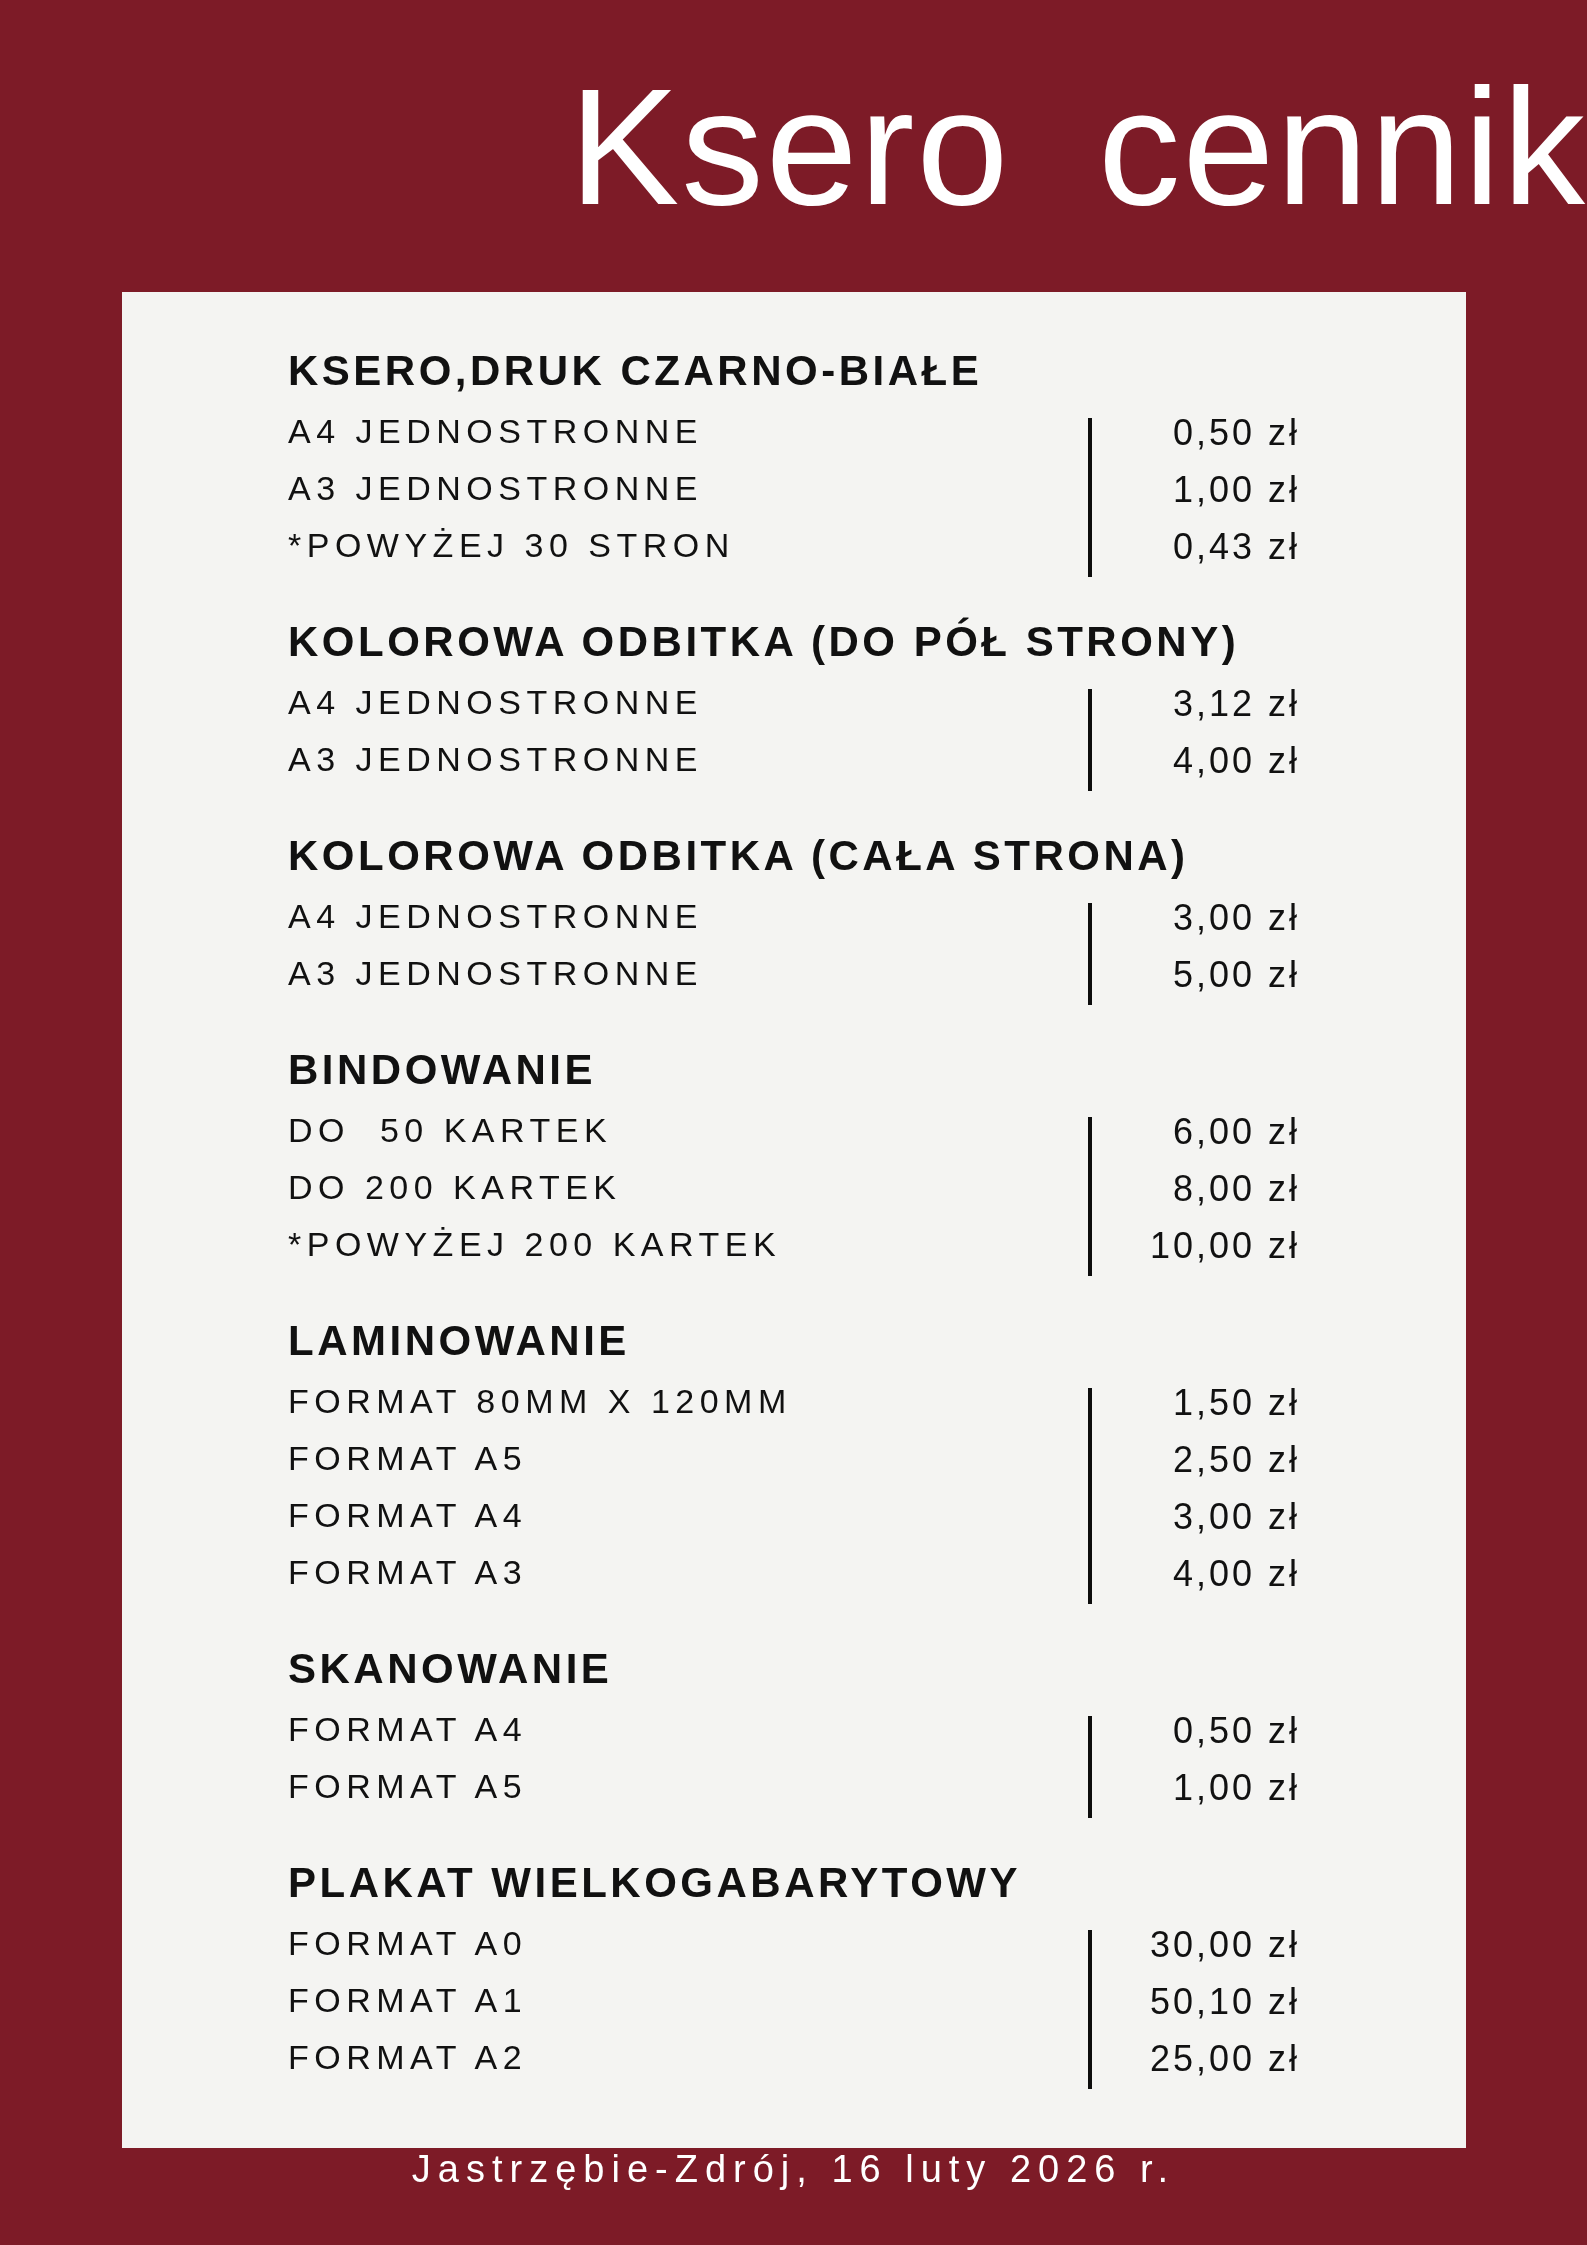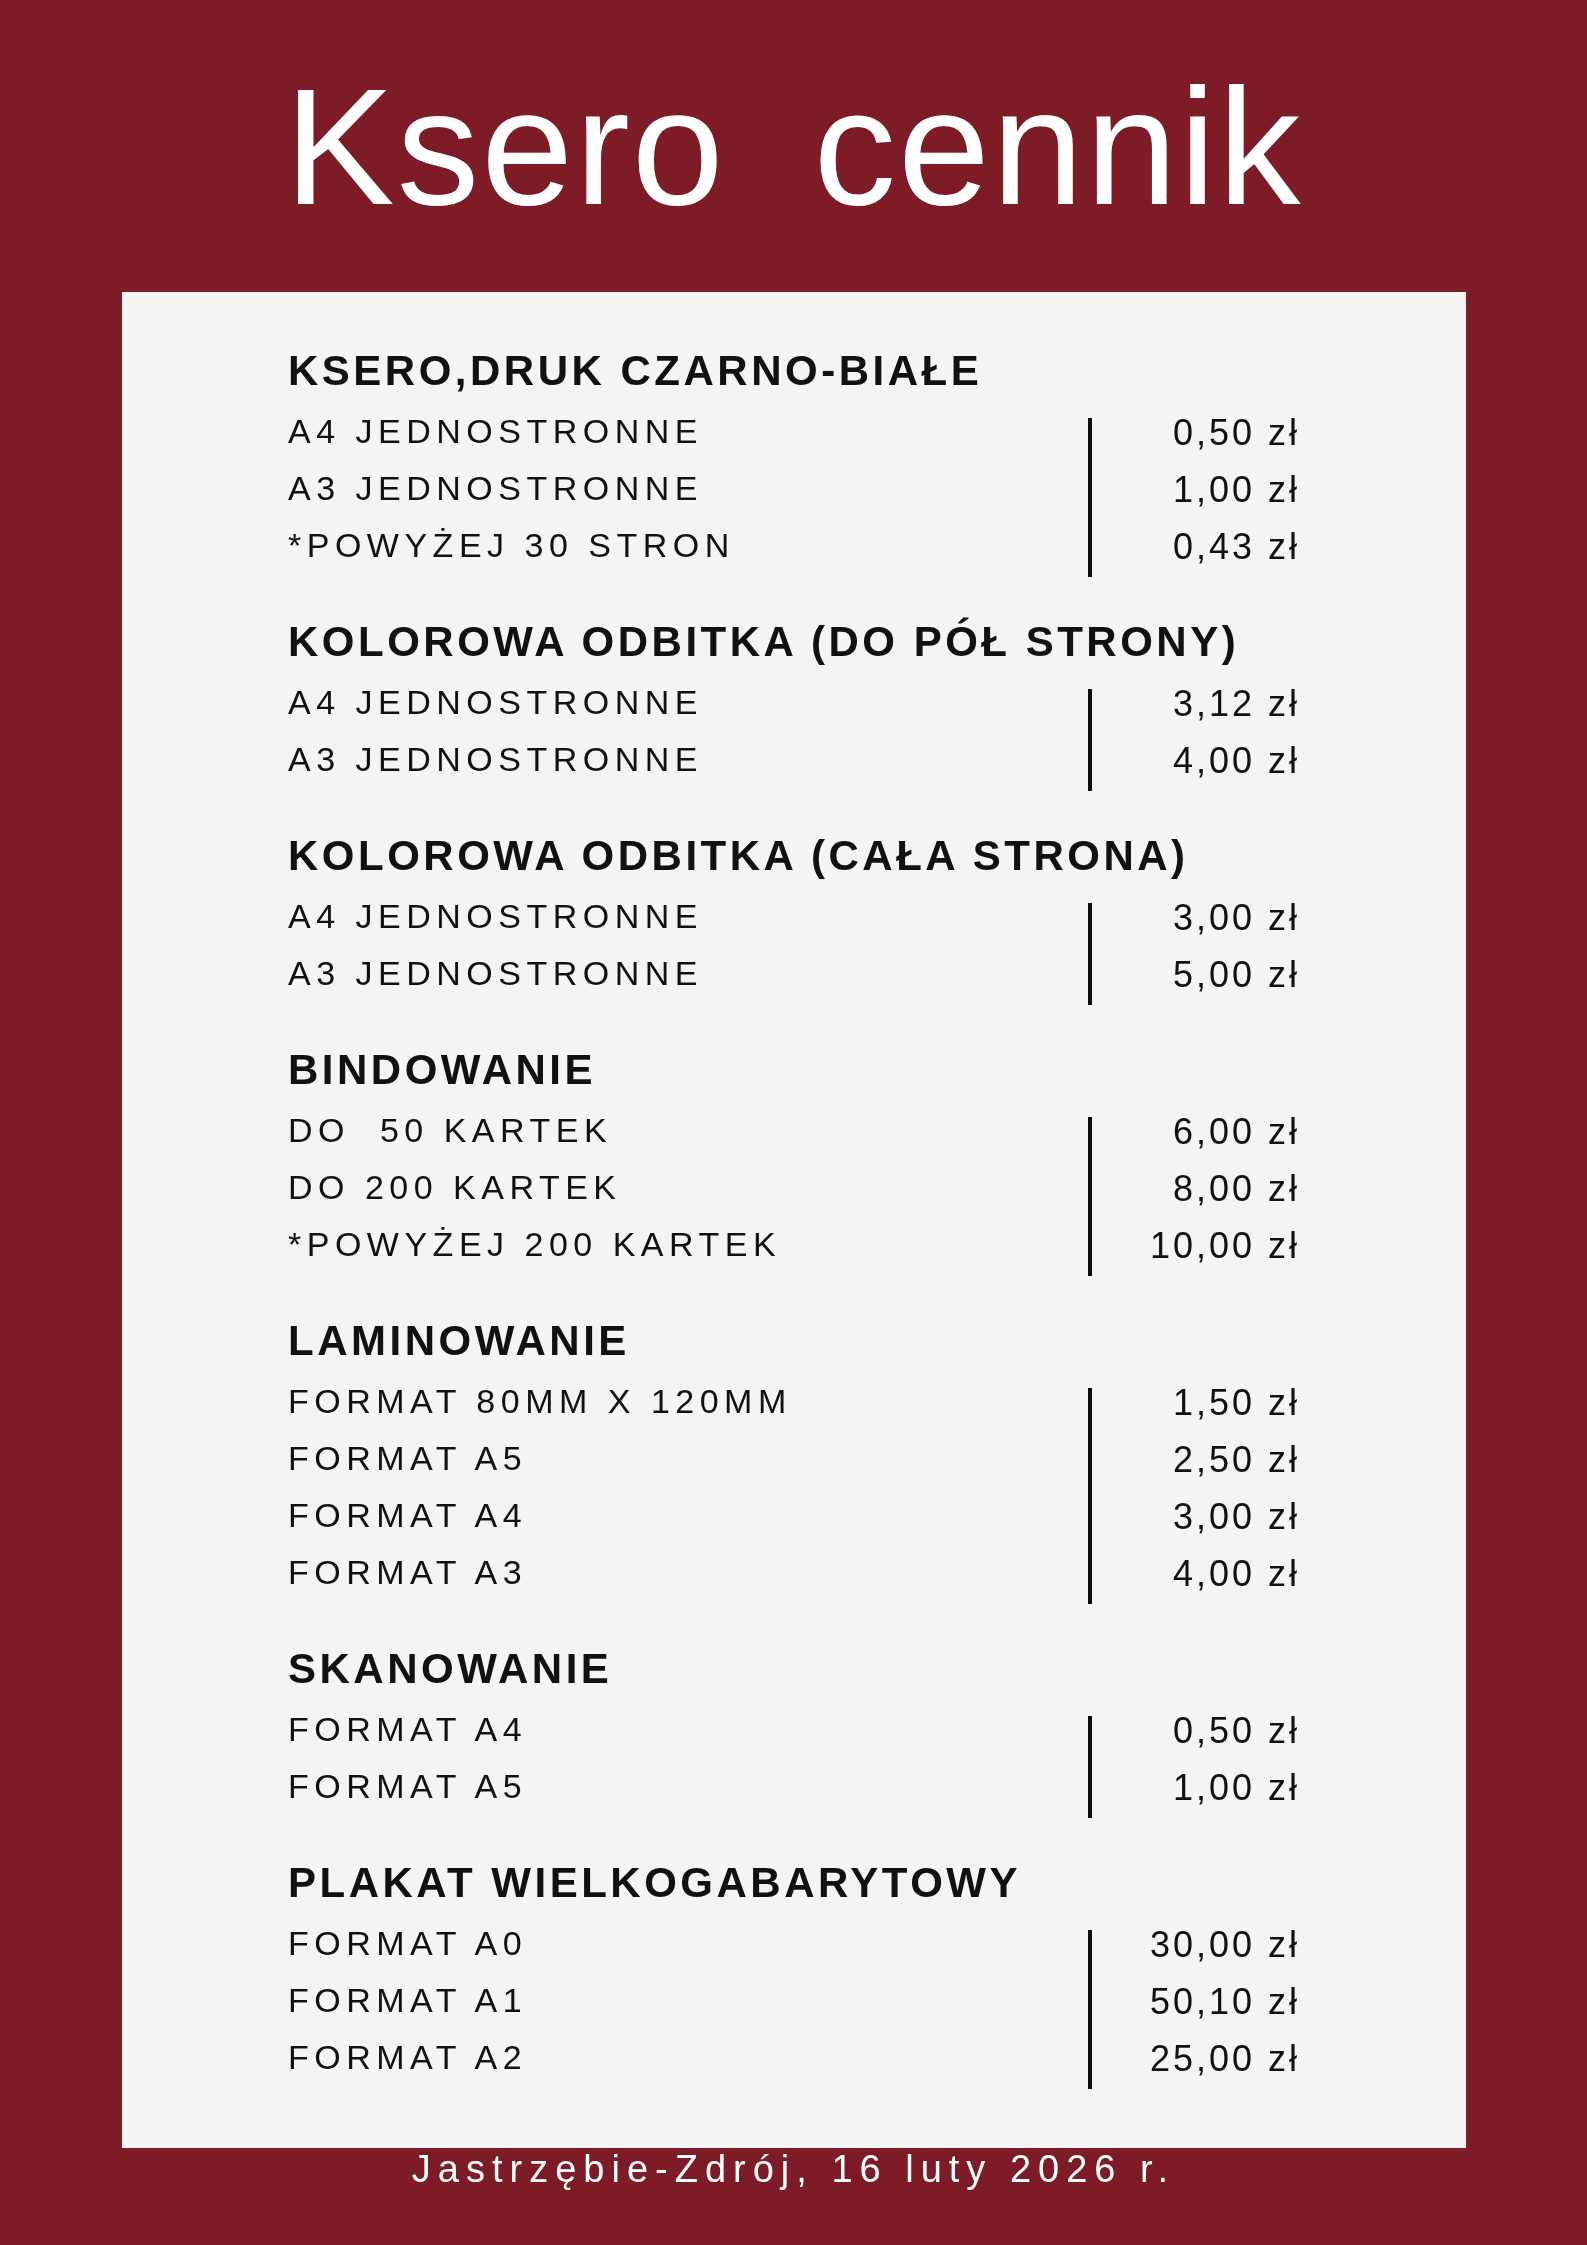--- a/index.html
+++ b/index.html
@@ -13,21 +13,21 @@
   html,body{width:1587px;height:2245px;}
   body{
     position:relative;
     background:var(--background);
     font-family:"Liberation Sans", sans-serif;
     overflow:hidden;
   }
   .title{
     position:absolute;
     top:65px; left:0; right:0;
-    text-align:center;
+    text-align:right;
     font-size:165px;
     font-weight:300;
     line-height:1;
     letter-spacing:2px;
     word-spacing:40px;
     color:var(--title-text);
   }
   .panel{
     position:absolute;
     left:122px; top:292px;

